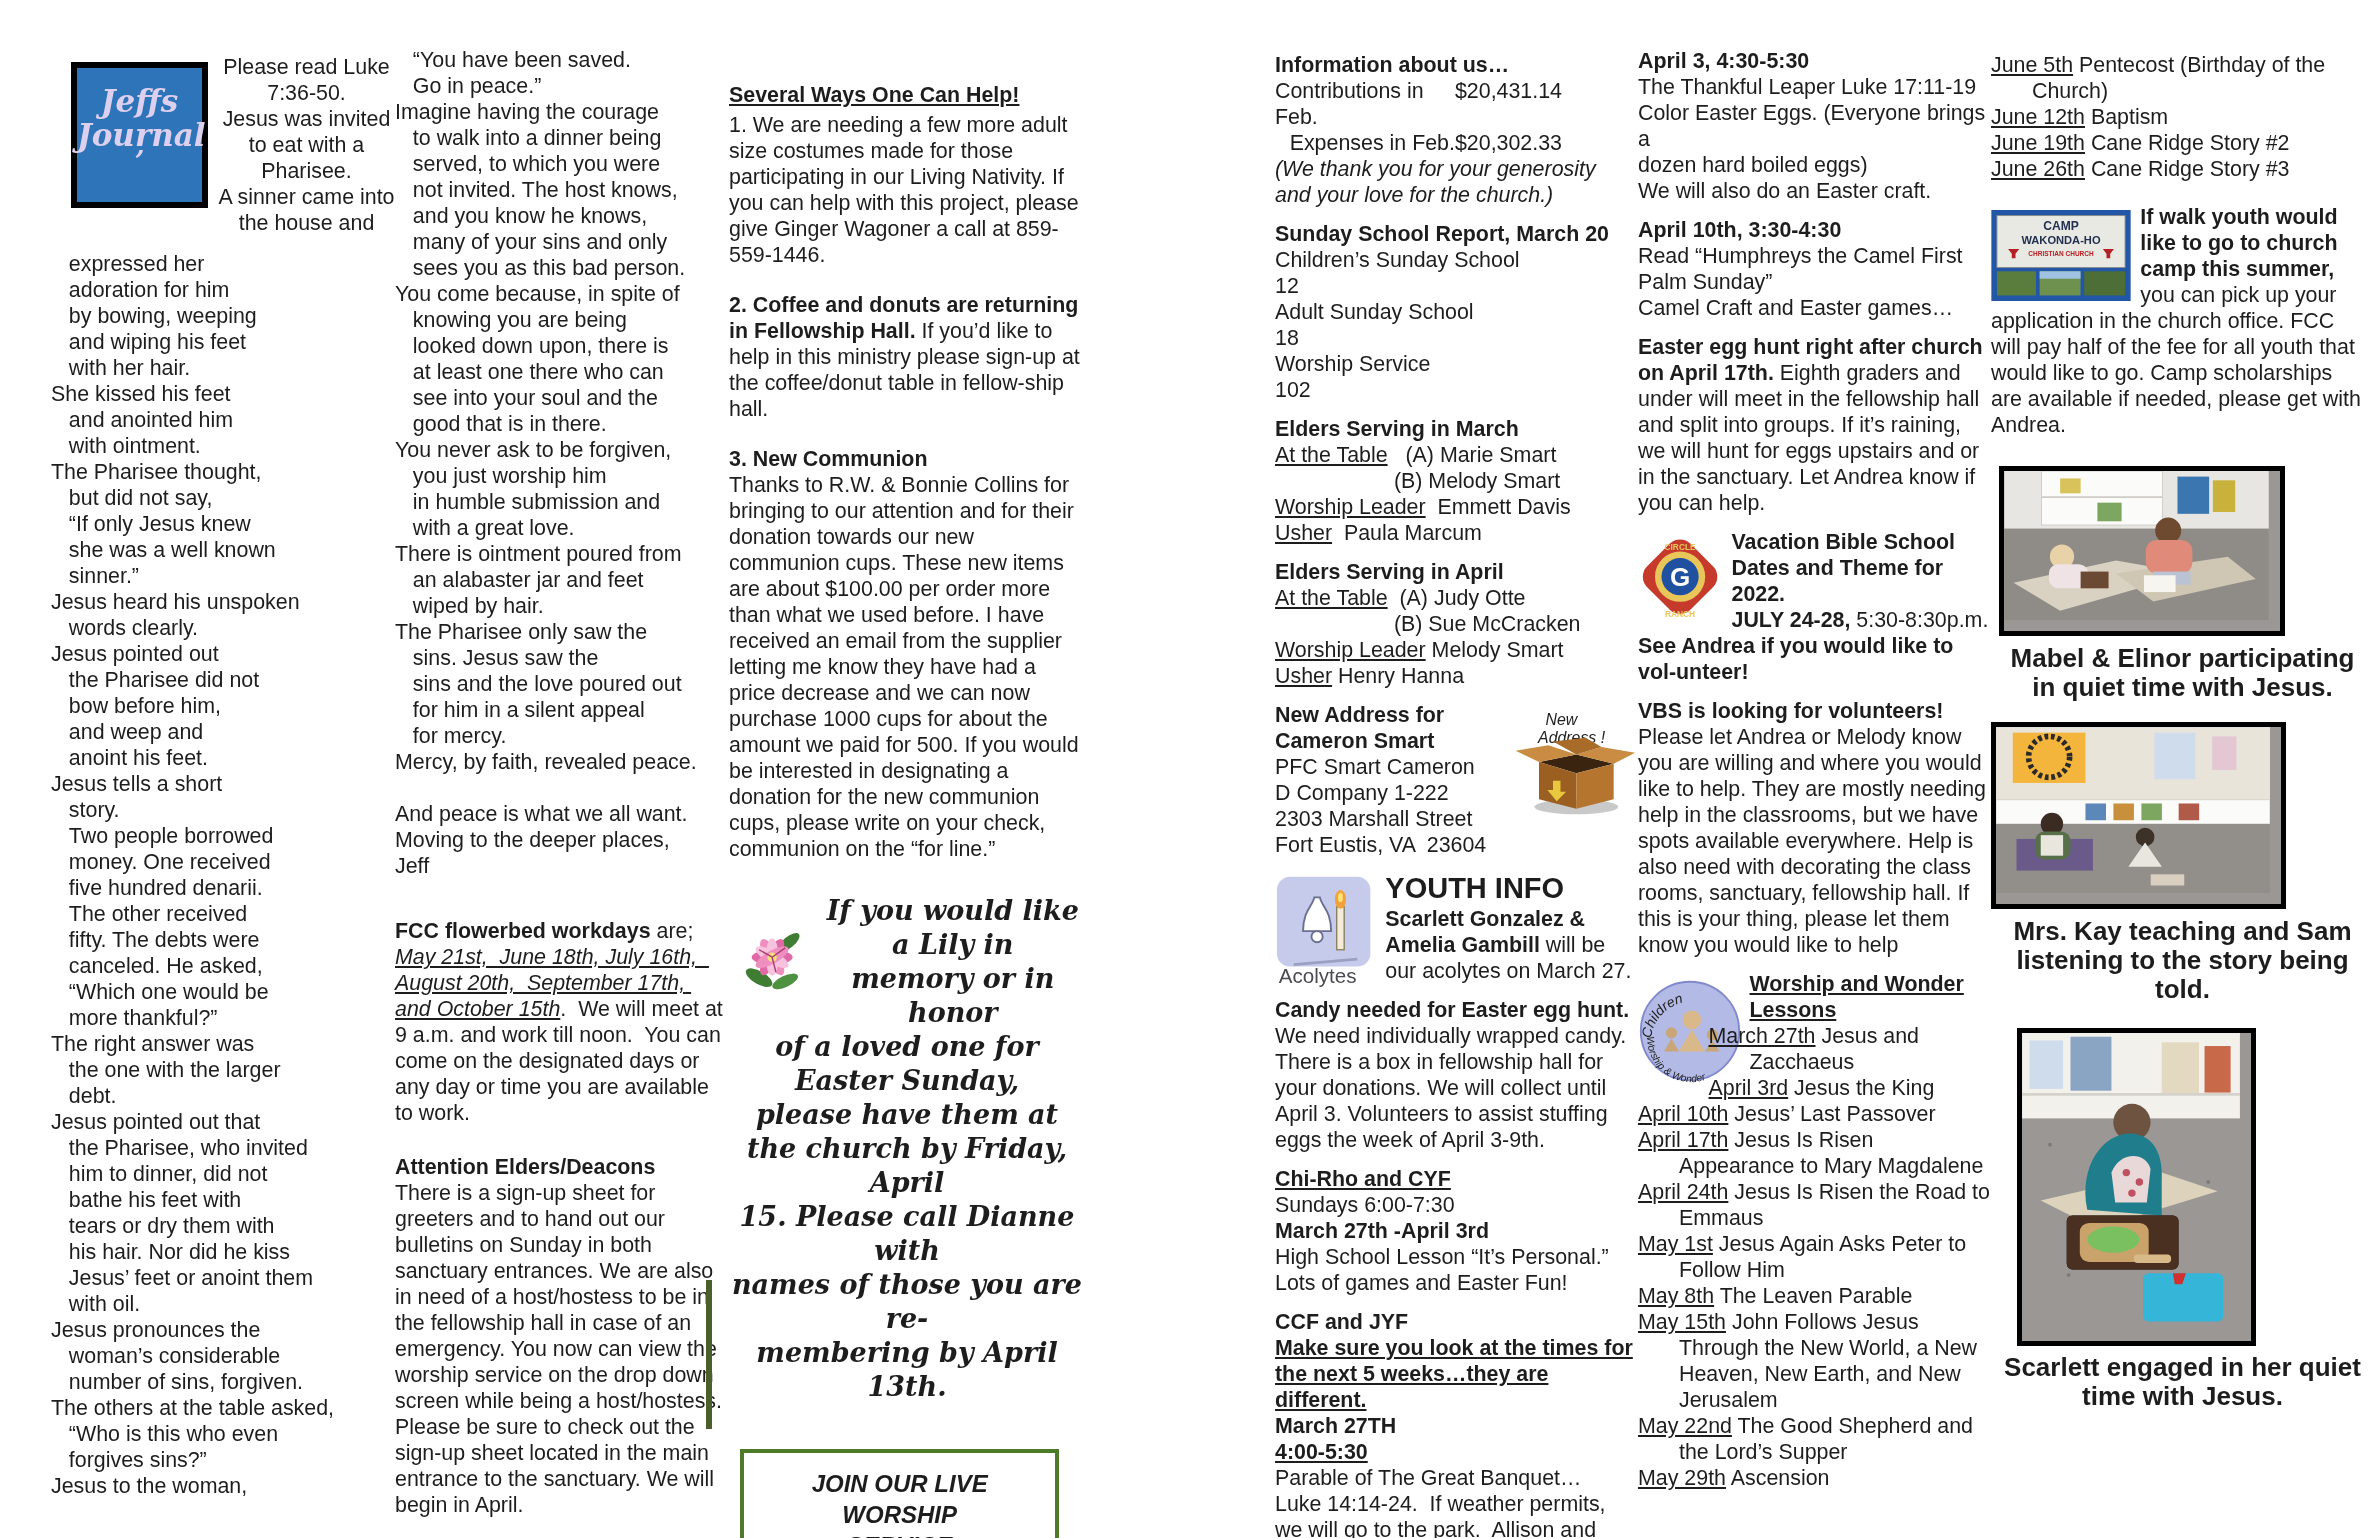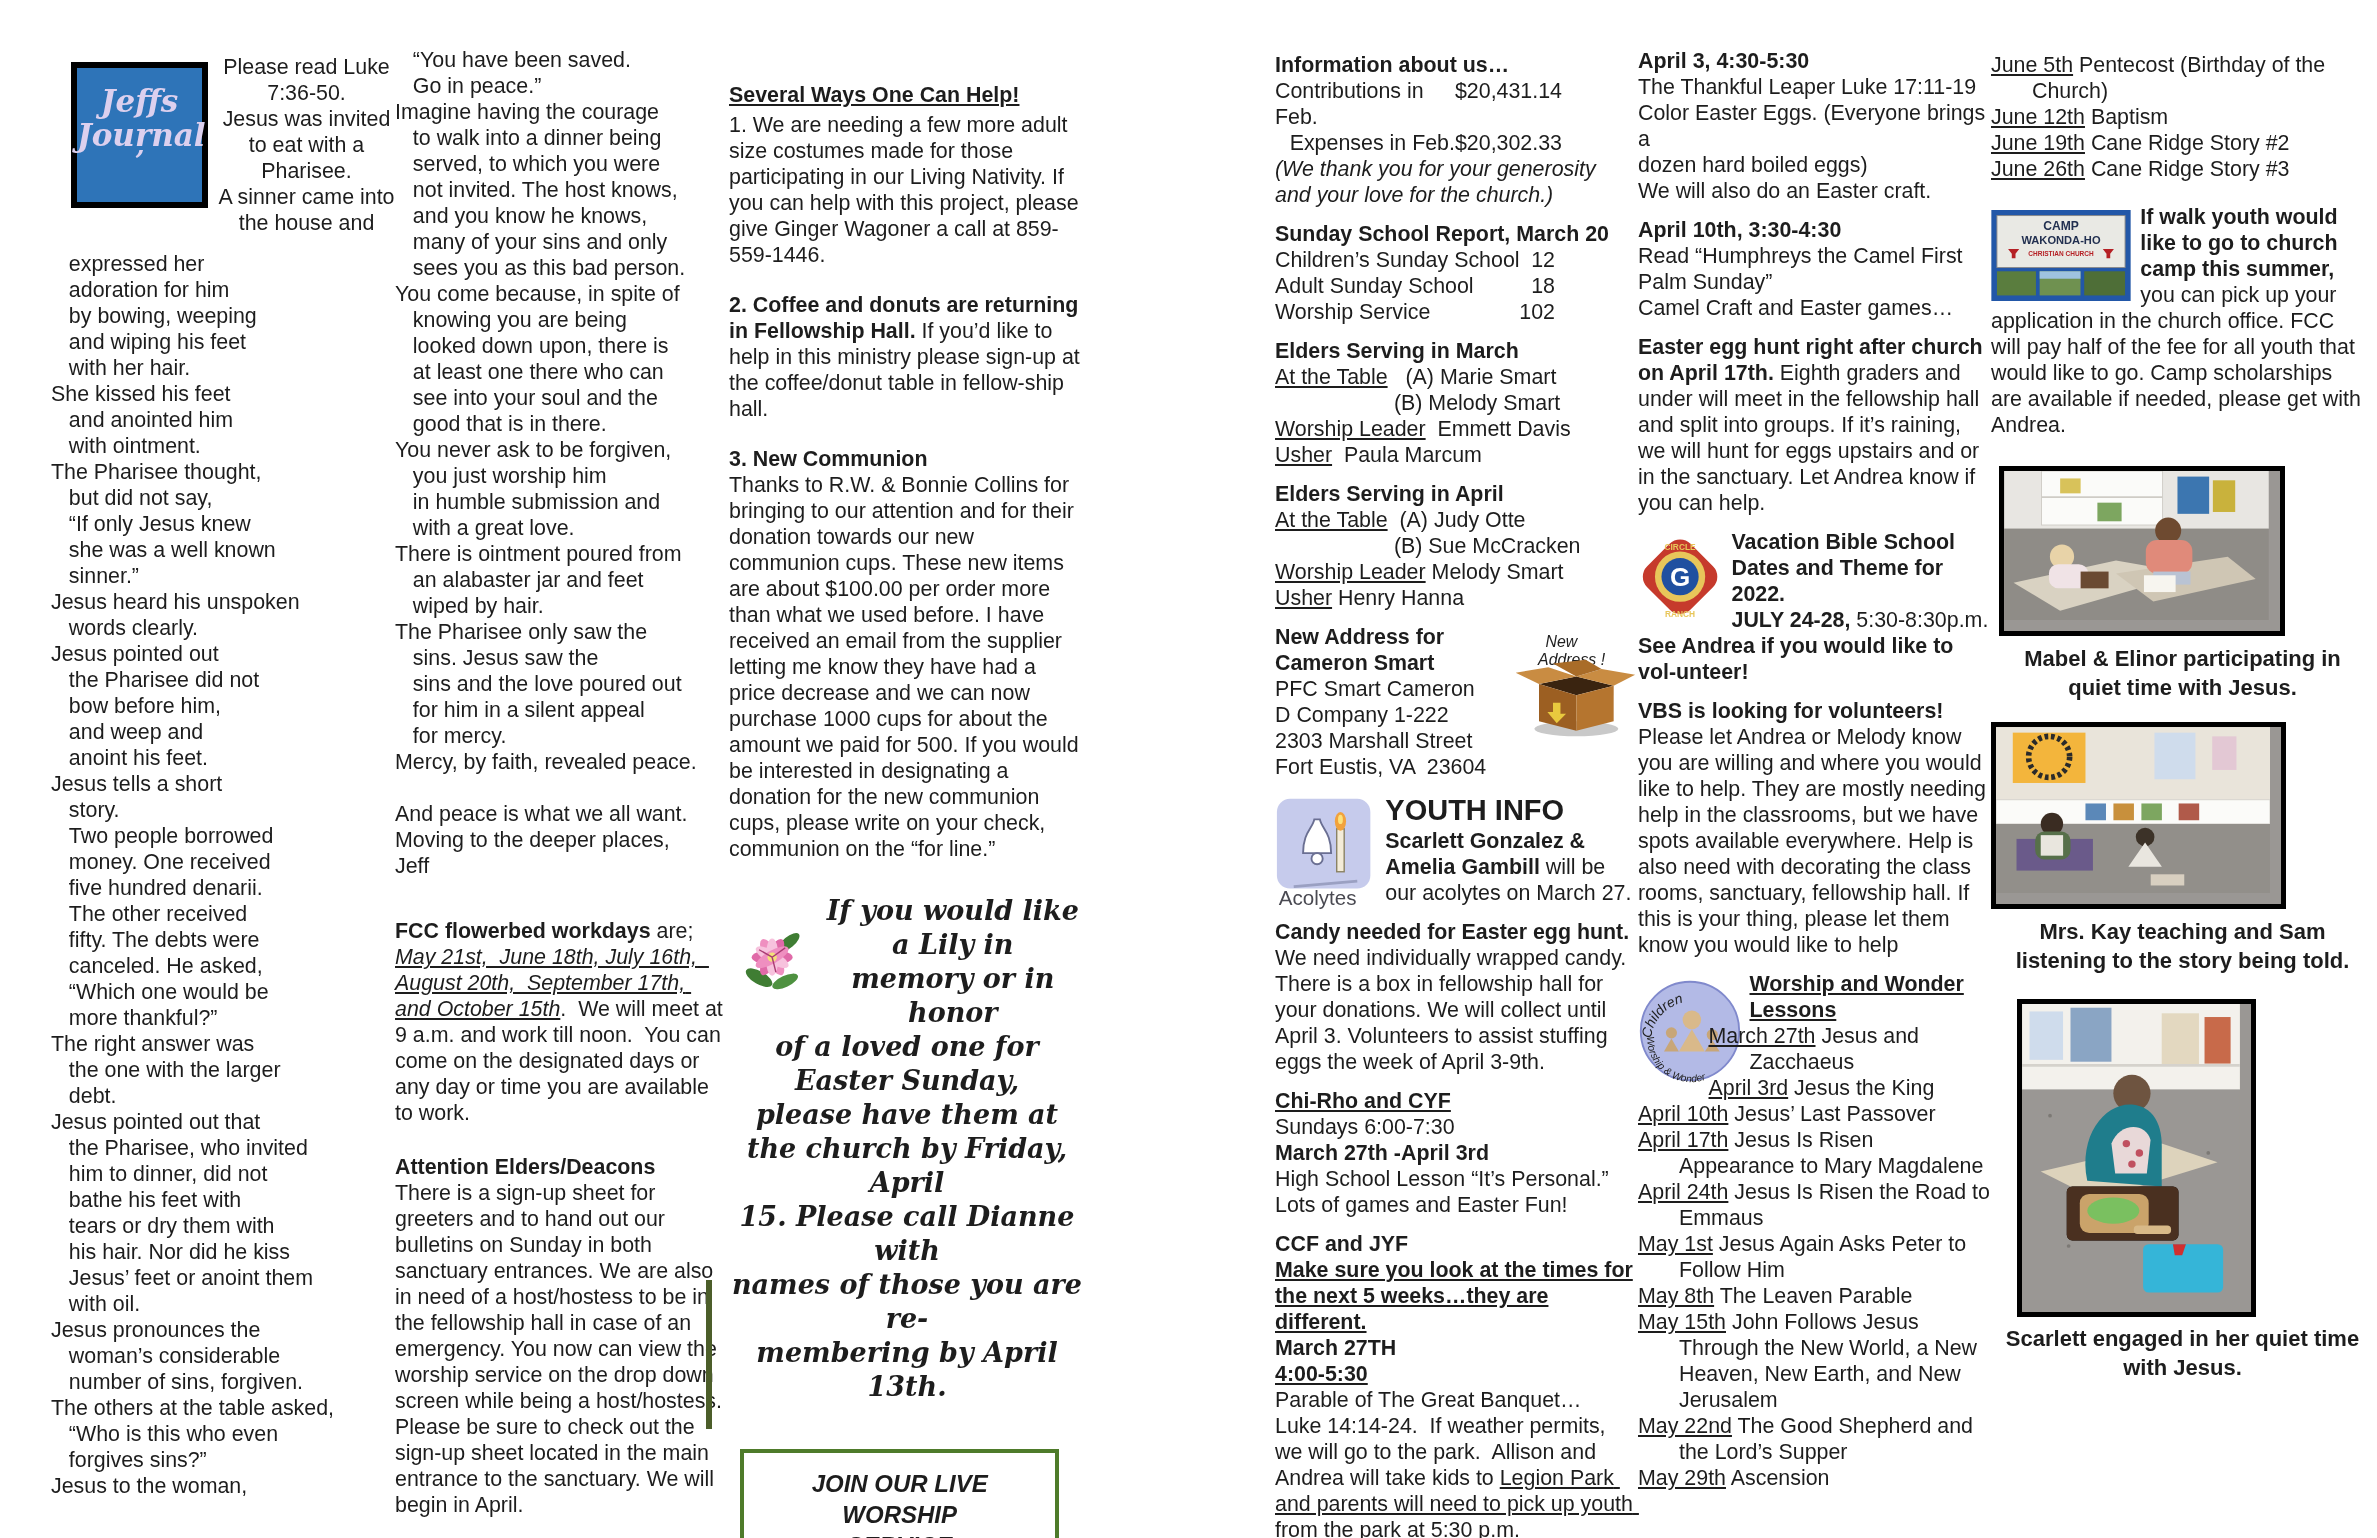--- a/index.html
+++ b/index.html
@@ -43,21 +43,21 @@
   .lily-svg{float:left;margin:26px 3.7px 0 1.9px;}
   .worship-box{
     margin:45px 5.6px 0 11.2px;width:285px;border:4.7px solid var(--box_green);
     padding:15px 13px;text-align:center;font-weight:bold;font-style:italic;
     font-size:24px;line-height:31px;
   }
 
   
   #col4{left:1275px;top:52px;width:362px;}
   .frow{display:flex;justify-content:flex-end;width:287px;}
-  .ssrows .pr{display:flex;justify-content:space-between;width:280px;}
+  .ssrows .pr{display:flex;width:280px;flex-direction:column;}
   .elders .pr{white-space:pre-wrap;}
   .elders .p0{text-decoration:underline;}
   .sect{margin-top:13px;}
   .addr-box-svg{float:right;margin:3.7px 0 0 5.6px;}
   .acolytes-svg{float:left;margin:3.7px 9.3px 3.7px 0;}
   .youth-head{font-size:29px;font-weight:bold;line-height:35px;padding-left:18.6px;}
 
   
   #col5{left:1638px;top:48px;width:354px;}
   .circleg-svg{float:left;margin:3.7px 7.5px 1.9px 0;}
@@ -65,21 +65,21 @@
   .lessons .pr{padding-left:41px;text-indent:-41px;}
   .lessons .p0{text-decoration:underline;}
 
   
   #col6{left:1991px;top:52px;width:375px;}
   .june .pr{padding-left:41px;text-indent:-41px;}
   .june .p0{text-decoration:underline;}
   .camp{margin-top:22.4px;}
   .camp-svg{float:left;margin:5.6px 9.3px 1.9px 0;}
   .photo{border:5.6px solid #000;background:#9a9794;overflow:hidden;}
-  .photo-caption{font-weight:bold;text-align:center;font-size:22px;line-height:29px;margin-top:7.5px;margin-left:8px;}
+  .photo-caption{font-weight:bold;text-align:center;font-size:26px;line-height:29px;margin-top:7.5px;margin-left:8px;}
   #photo1{width:276px;height:160px;margin:28px auto 0 7.5px;}
   #photo2{width:285px;height:177px;margin:20.5px auto 0 0;}
   #photo3{width:229px;height:308px;margin:24px auto 0 26px;}
 
   .stray-line{position:absolute;left:706px;top:1280px;width:5.6px;height:149px;background:#4c5e2a;}
   svg text{font-family:"Liberation Sans",sans-serif;}
 </style>
 </head>
 <body>
 

